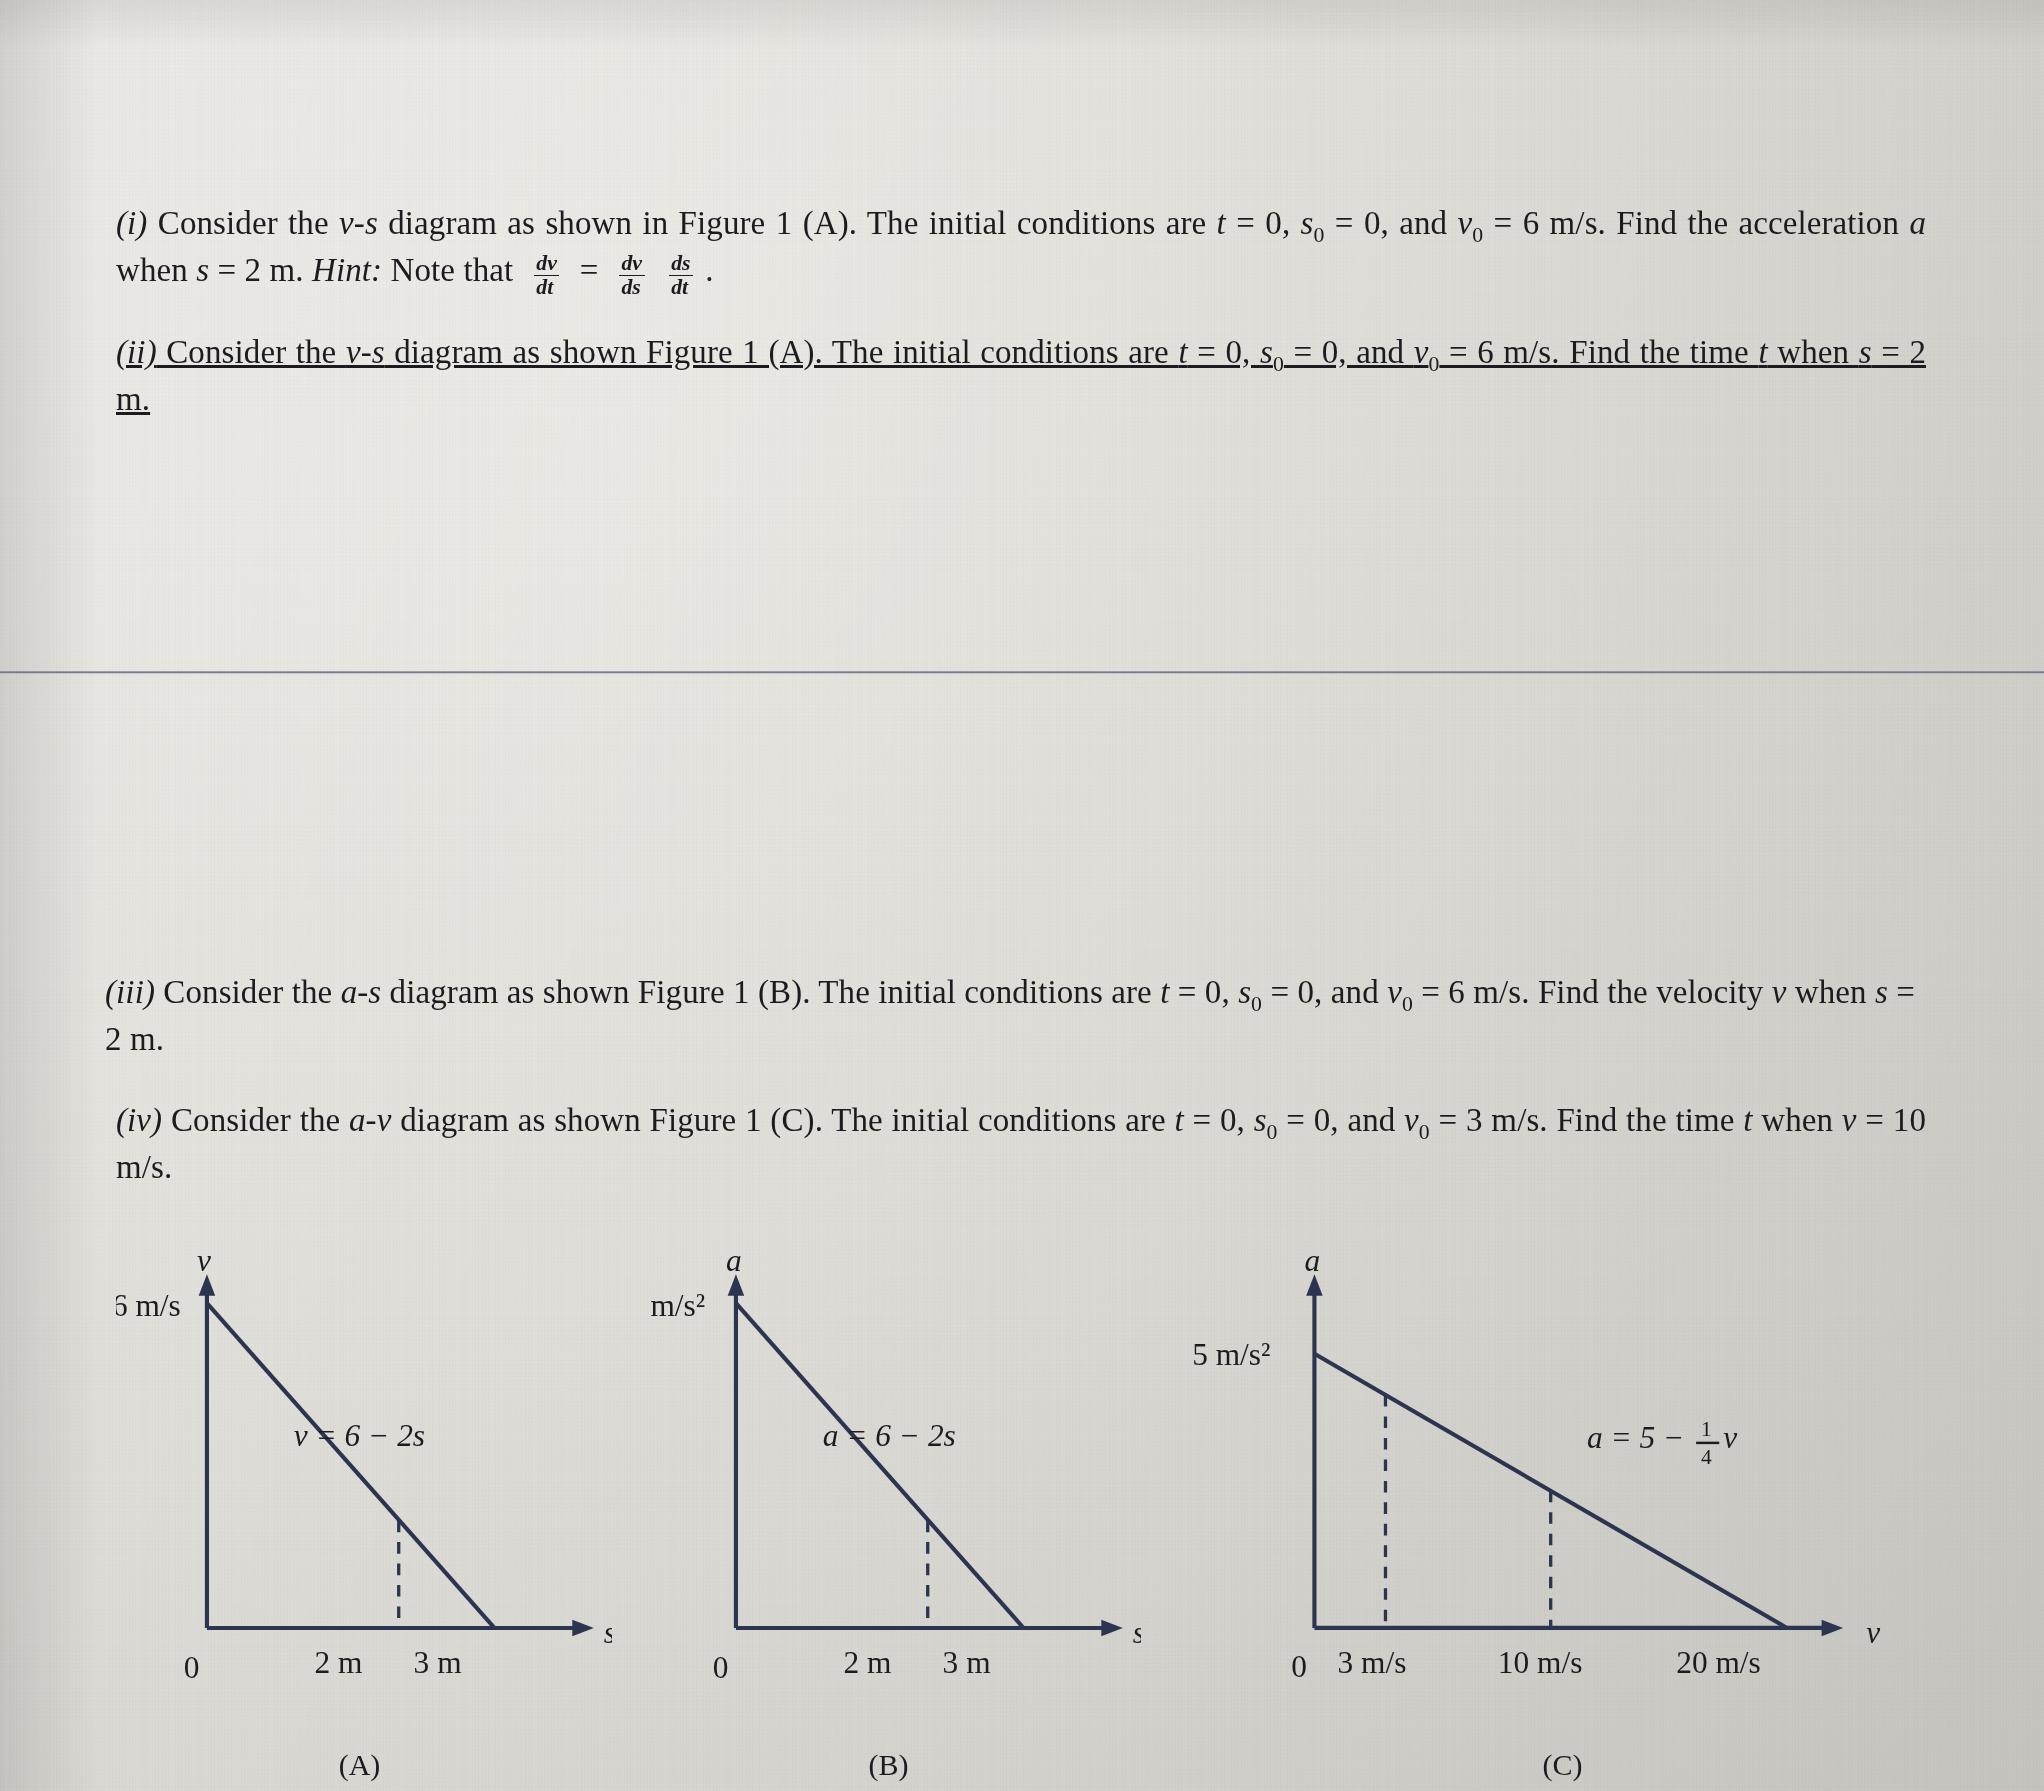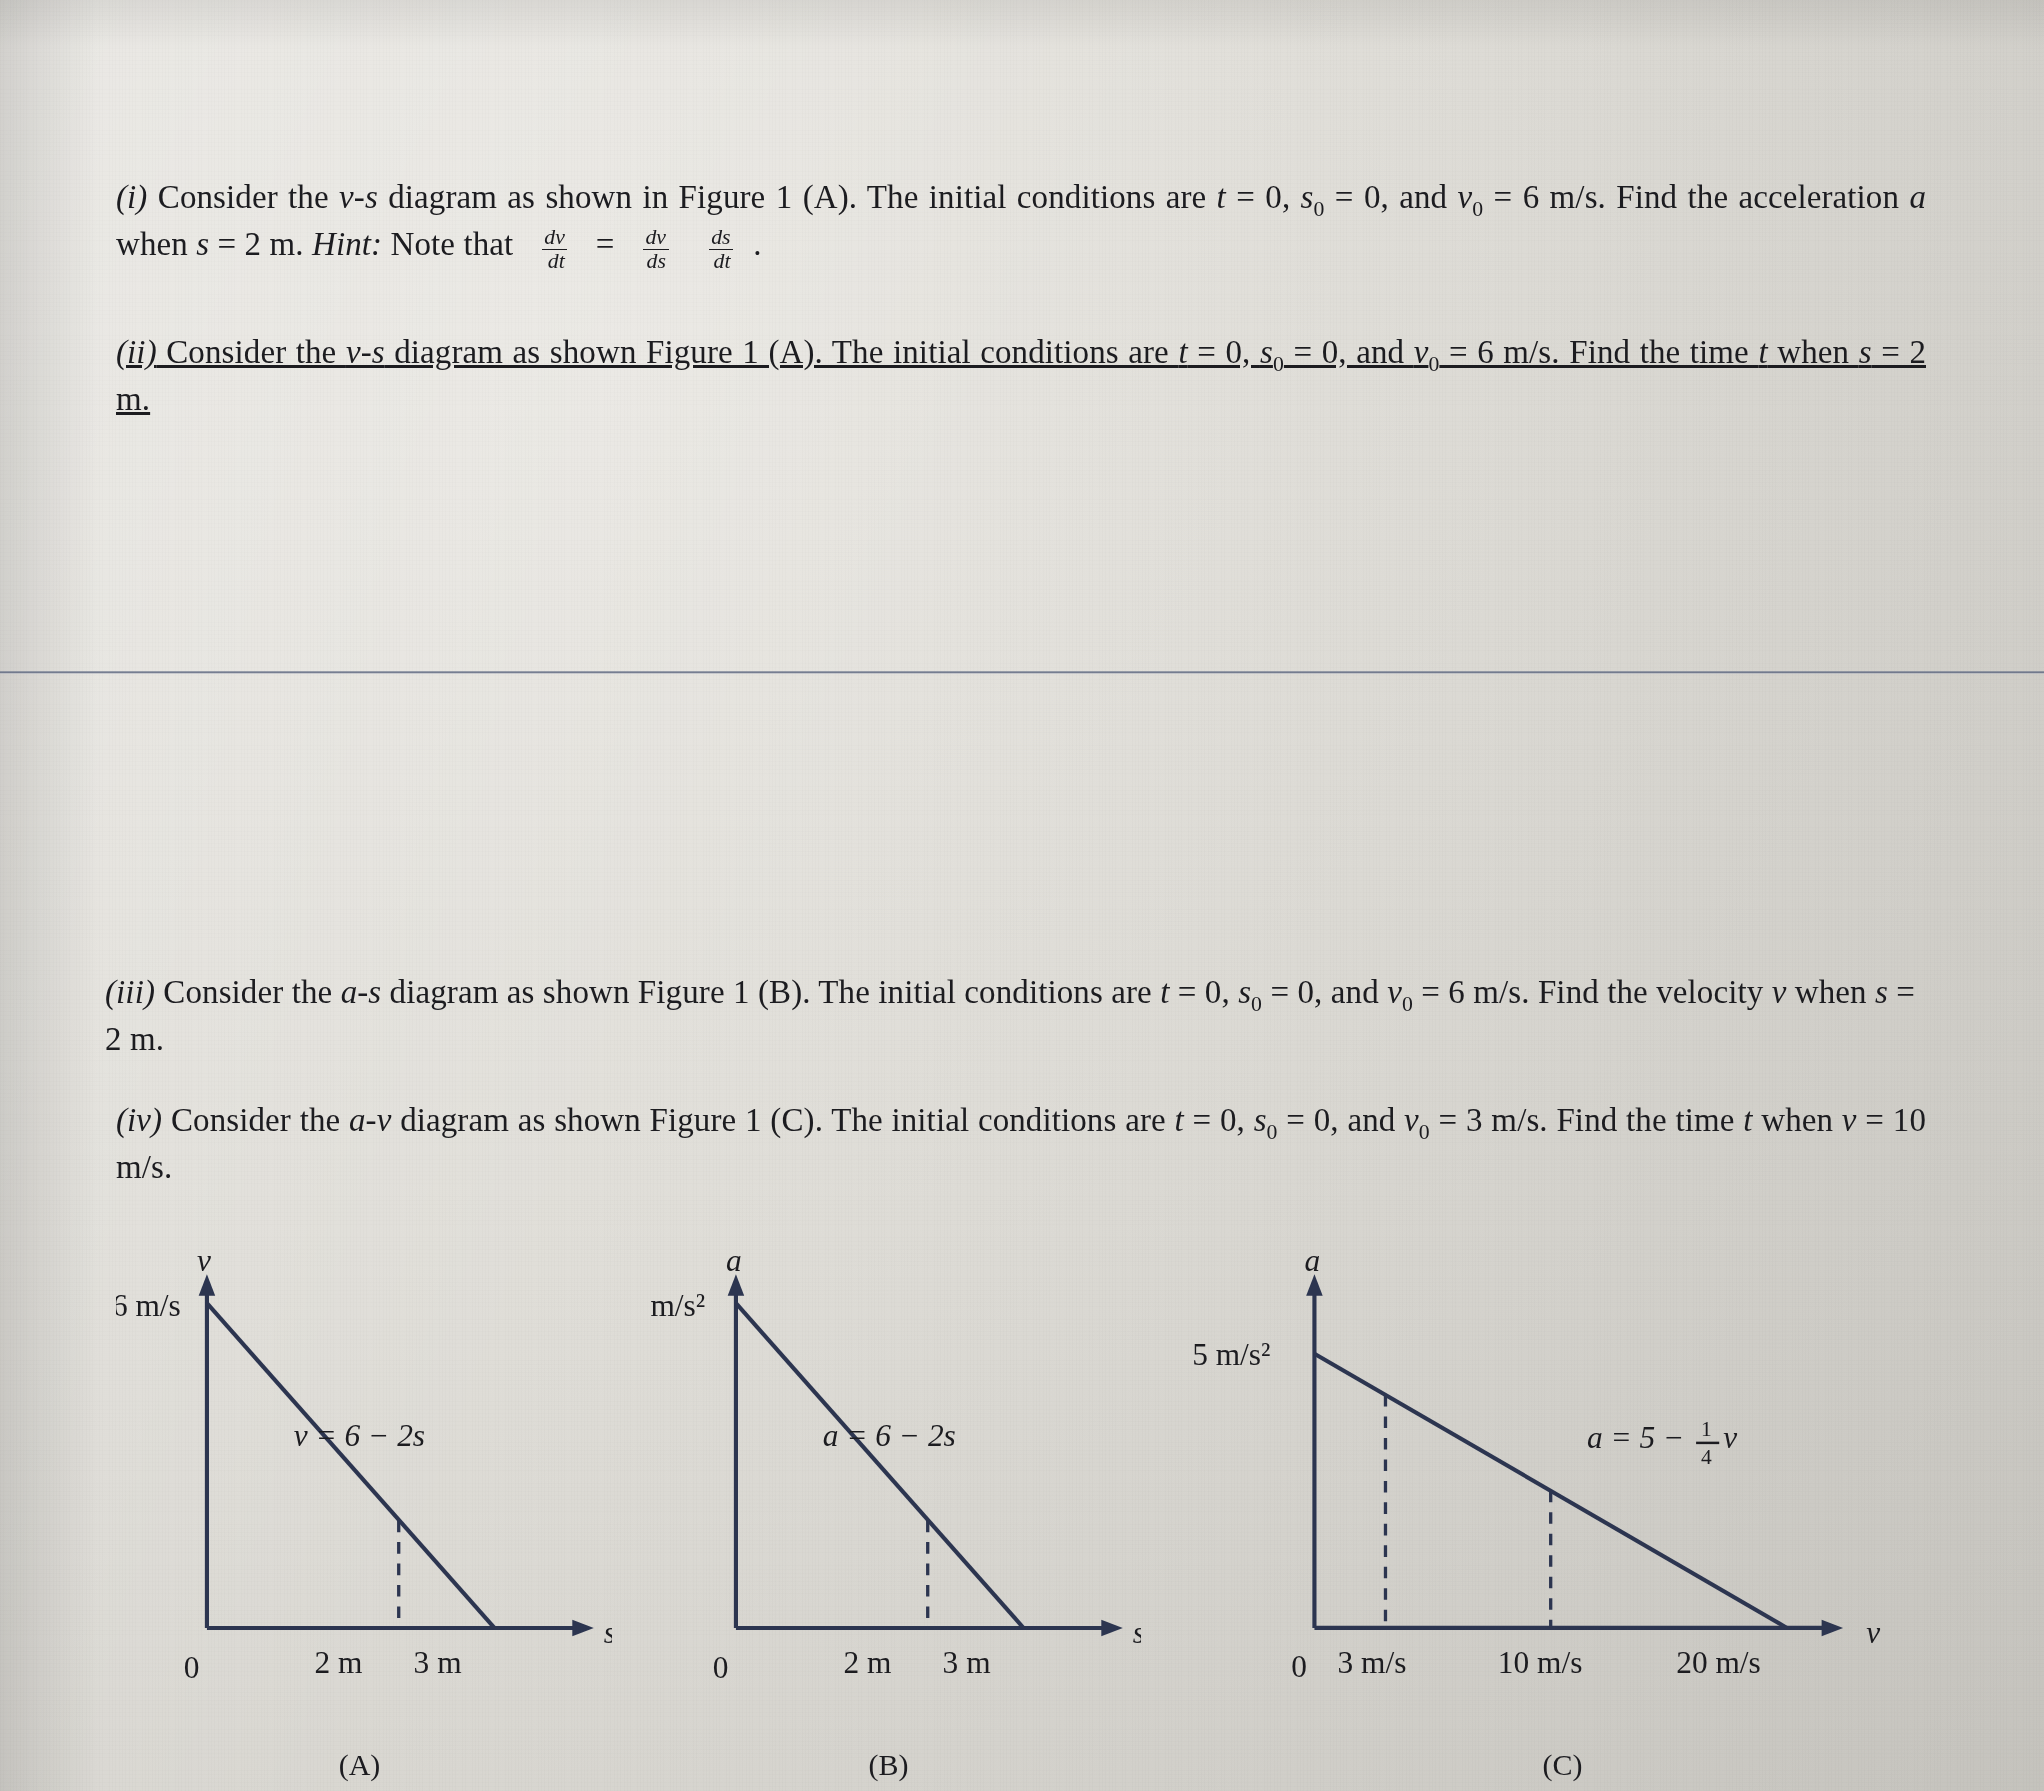--- a/index.html
+++ b/index.html
@@ -53,38 +53,39 @@
 
   
   .para {
     position: absolute;
     font-size: 33px;
     line-height: 1.30;
     letter-spacing: 0.1px;
     text-align: justify;
   }
   .p-title { left: 116px; top: 43px;  width: 1810px; }
-  .p-i     { left: 116px; top: 176px; width: 1810px; }
+  .p-i     { left: 116px; top: 202px; width: 1810px; }
   .p-ii    { left: 116px; top: 331px; width: 1810px; text-decoration: underline; }
   .p-iii   { left: 105px; top: 971px; width: 1810px; }
   .p-iv    { left: 116px; top: 1099px; width: 1810px; }
 
   b.problem { font-weight: bold; }
   i.it { font-style: italic; }
   .mvar { font-style: italic; font-family: "Liberation Serif", serif; }
   .nowrap { white-space: nowrap; }
 
   
   .frac {
     display: inline-block;
     vertical-align: -0.62em;
-    text-align: right;
+    text-align: left;
     font-size: 0.66em;
     line-height: 1.08;
-    margin: 0 20px;
+    margin: 0 12px;
+    font-weight: bold;
   }
   .frac .num { display: block; padding: 0 2.5px; }
   .frac .den { display: block; border-top: 1.7px solid #1c1c20; padding: 0 2.5px; }
 
   sub { font-size: .66em; }
 
   
   .seam {
     position: absolute;
     left: 0;

